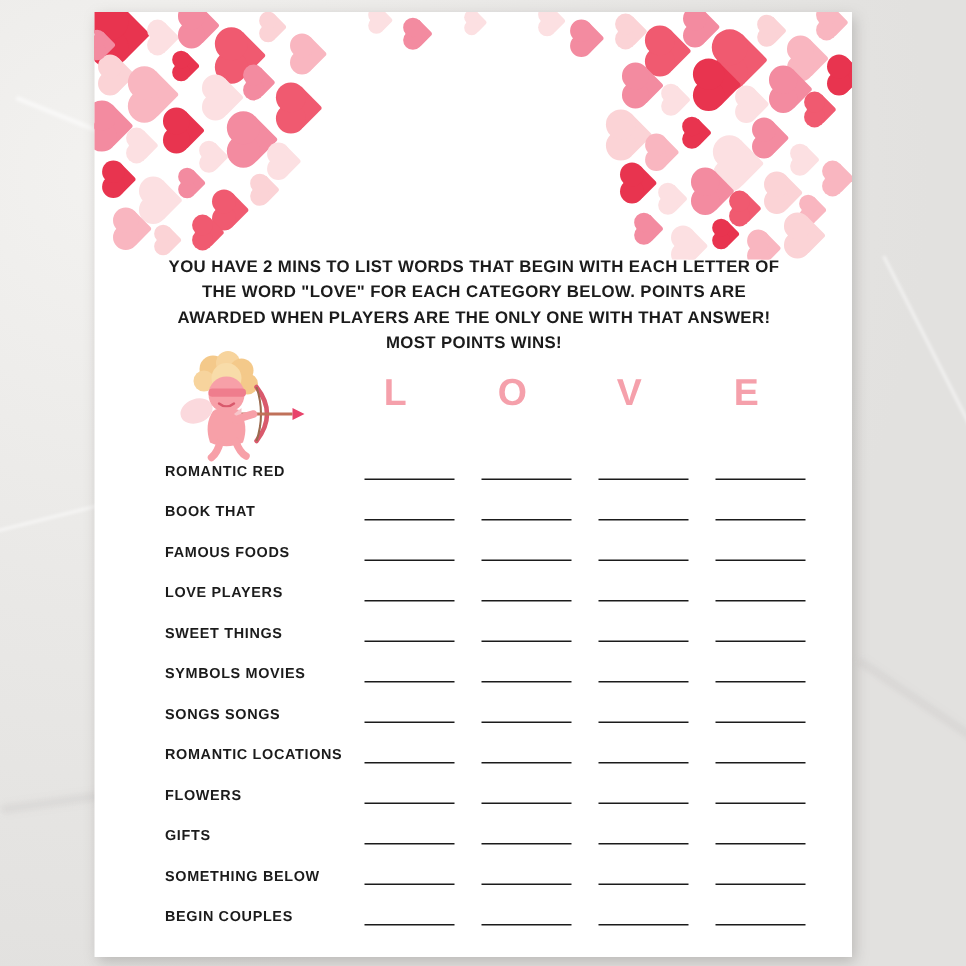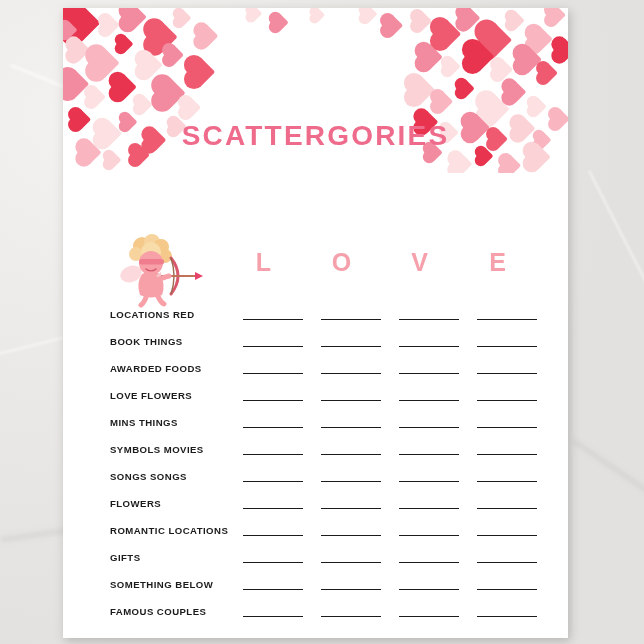--- a/index.html
+++ b/index.html
@@ -438,22 +438,22 @@
         <div class="heart" style="left: 0px; top: 16px; width: 12px; height: 12px; background: rgb(243, 139, 160); border-radius: 0px 0px 2px 2px;">
           <div style="position: absolute; width: 12px; height: 12px; border-radius: 50%; background: rgb(243, 139, 160); left: -6px; top: 0px;"></div>
           <div style="position: absolute; width: 12px; height: 12px; border-radius: 50%; background: rgb(243, 139, 160); left: 0px; top: -6px;"></div>
         </div>
         <div class="heart" style="left: 486px; top: 0px; width: 14px; height: 14px; background: rgb(249, 182, 192); border-radius: 0px 0px 2px 2px;">
           <div style="position: absolute; width: 14px; height: 14px; border-radius: 50%; background: rgb(249, 182, 192); left: -7px; top: 0px;"></div>
           <div style="position: absolute; width: 14px; height: 14px; border-radius: 50%; background: rgb(249, 182, 192); left: 0px; top: -7px;"></div>
         </div>
       </div>
 
-    <div id="title-sub">SCATTERGORIES</div>
-
+
+    <div id="instructions">YOU HAVE 2 MINS TO LIST WORDS THAT BEGIN WITH EACH LETTER OF THE WORD "LOVE" FOR EACH CATEGORY BELOW. POINTS ARE AWARDED WHEN PLAYERS ARE THE ONLY ONE WITH THAT ANSWER! MOST POINTS WINS!</div>
 
     <svg id="cupid" viewBox="0 0 112 78">
 
       <g>
         <circle cx="33" cy="16" r="9" fill="#f4c98a"></circle>
         <circle cx="43" cy="12" r="8" fill="#f7d49d"></circle>
         <circle cx="52" cy="17" r="8" fill="#f4c98a"></circle>
         <circle cx="27" cy="24" r="7" fill="#f7d49d"></circle>
         <circle cx="56" cy="26" r="7" fill="#f4c98a"></circle>
         <circle cx="42" cy="22" r="10" fill="#f8dca9"></circle>
@@ -484,98 +484,98 @@
 
     <div id="love-row">
       <span class="love-letter" style="left:0px;">L</span>
       <span class="love-letter" style="left:78px;">O</span>
       <span class="love-letter" style="left:156px;">V</span>
       <span class="love-letter" style="left:234px;">E</span>
     </div>
 
     <div id="rows">
         <div class="row">
-          <div class="row-label">LOCATIONS RED</div>
-          <div class="blank" style="left: 180px;"></div>
-          <div class="blank" style="left: 258px;"></div>
-          <div class="blank" style="left: 336px;"></div>
-          <div class="blank" style="left: 414px;"></div>
-        </div>
-        <div class="row">
-          <div class="row-label">BOOK THINGS</div>
-          <div class="blank" style="left: 180px;"></div>
-          <div class="blank" style="left: 258px;"></div>
-          <div class="blank" style="left: 336px;"></div>
-          <div class="blank" style="left: 414px;"></div>
-        </div>
-        <div class="row">
-          <div class="row-label">AWARDED FOODS</div>
-          <div class="blank" style="left: 180px;"></div>
-          <div class="blank" style="left: 258px;"></div>
-          <div class="blank" style="left: 336px;"></div>
-          <div class="blank" style="left: 414px;"></div>
-        </div>
-        <div class="row">
-          <div class="row-label">LOVE FLOWERS</div>
-          <div class="blank" style="left: 180px;"></div>
-          <div class="blank" style="left: 258px;"></div>
-          <div class="blank" style="left: 336px;"></div>
-          <div class="blank" style="left: 414px;"></div>
-        </div>
-        <div class="row">
-          <div class="row-label">MINS THINGS</div>
+          <div class="row-label">ROMANTIC RED</div>
+          <div class="blank" style="left: 180px;"></div>
+          <div class="blank" style="left: 258px;"></div>
+          <div class="blank" style="left: 336px;"></div>
+          <div class="blank" style="left: 414px;"></div>
+        </div>
+        <div class="row">
+          <div class="row-label">BOOK THAT</div>
+          <div class="blank" style="left: 180px;"></div>
+          <div class="blank" style="left: 258px;"></div>
+          <div class="blank" style="left: 336px;"></div>
+          <div class="blank" style="left: 414px;"></div>
+        </div>
+        <div class="row">
+          <div class="row-label">FAMOUS FOODS</div>
+          <div class="blank" style="left: 180px;"></div>
+          <div class="blank" style="left: 258px;"></div>
+          <div class="blank" style="left: 336px;"></div>
+          <div class="blank" style="left: 414px;"></div>
+        </div>
+        <div class="row">
+          <div class="row-label">LOVE PLAYERS</div>
+          <div class="blank" style="left: 180px;"></div>
+          <div class="blank" style="left: 258px;"></div>
+          <div class="blank" style="left: 336px;"></div>
+          <div class="blank" style="left: 414px;"></div>
+        </div>
+        <div class="row">
+          <div class="row-label">SWEET THINGS</div>
           <div class="blank" style="left: 180px;"></div>
           <div class="blank" style="left: 258px;"></div>
           <div class="blank" style="left: 336px;"></div>
           <div class="blank" style="left: 414px;"></div>
         </div>
         <div class="row">
           <div class="row-label">SYMBOLS MOVIES</div>
           <div class="blank" style="left: 180px;"></div>
           <div class="blank" style="left: 258px;"></div>
           <div class="blank" style="left: 336px;"></div>
           <div class="blank" style="left: 414px;"></div>
         </div>
         <div class="row">
           <div class="row-label">SONGS SONGS</div>
           <div class="blank" style="left: 180px;"></div>
           <div class="blank" style="left: 258px;"></div>
           <div class="blank" style="left: 336px;"></div>
           <div class="blank" style="left: 414px;"></div>
         </div>
         <div class="row">
+          <div class="row-label">ROMANTIC LOCATIONS</div>
+          <div class="blank" style="left: 180px;"></div>
+          <div class="blank" style="left: 258px;"></div>
+          <div class="blank" style="left: 336px;"></div>
+          <div class="blank" style="left: 414px;"></div>
+        </div>
+        <div class="row">
           <div class="row-label">FLOWERS</div>
           <div class="blank" style="left: 180px;"></div>
           <div class="blank" style="left: 258px;"></div>
           <div class="blank" style="left: 336px;"></div>
           <div class="blank" style="left: 414px;"></div>
         </div>
         <div class="row">
-          <div class="row-label">ROMANTIC LOCATIONS</div>
-          <div class="blank" style="left: 180px;"></div>
-          <div class="blank" style="left: 258px;"></div>
-          <div class="blank" style="left: 336px;"></div>
-          <div class="blank" style="left: 414px;"></div>
-        </div>
-        <div class="row">
           <div class="row-label">GIFTS</div>
           <div class="blank" style="left: 180px;"></div>
           <div class="blank" style="left: 258px;"></div>
           <div class="blank" style="left: 336px;"></div>
           <div class="blank" style="left: 414px;"></div>
         </div>
         <div class="row">
           <div class="row-label">SOMETHING BELOW</div>
           <div class="blank" style="left: 180px;"></div>
           <div class="blank" style="left: 258px;"></div>
           <div class="blank" style="left: 336px;"></div>
           <div class="blank" style="left: 414px;"></div>
         </div>
         <div class="row">
-          <div class="row-label">FAMOUS COUPLES</div>
+          <div class="row-label">BEGIN COUPLES</div>
           <div class="blank" style="left: 180px;"></div>
           <div class="blank" style="left: 258px;"></div>
           <div class="blank" style="left: 336px;"></div>
           <div class="blank" style="left: 414px;"></div>
         </div>
       </div>
 
   </div>
 </div>
 

